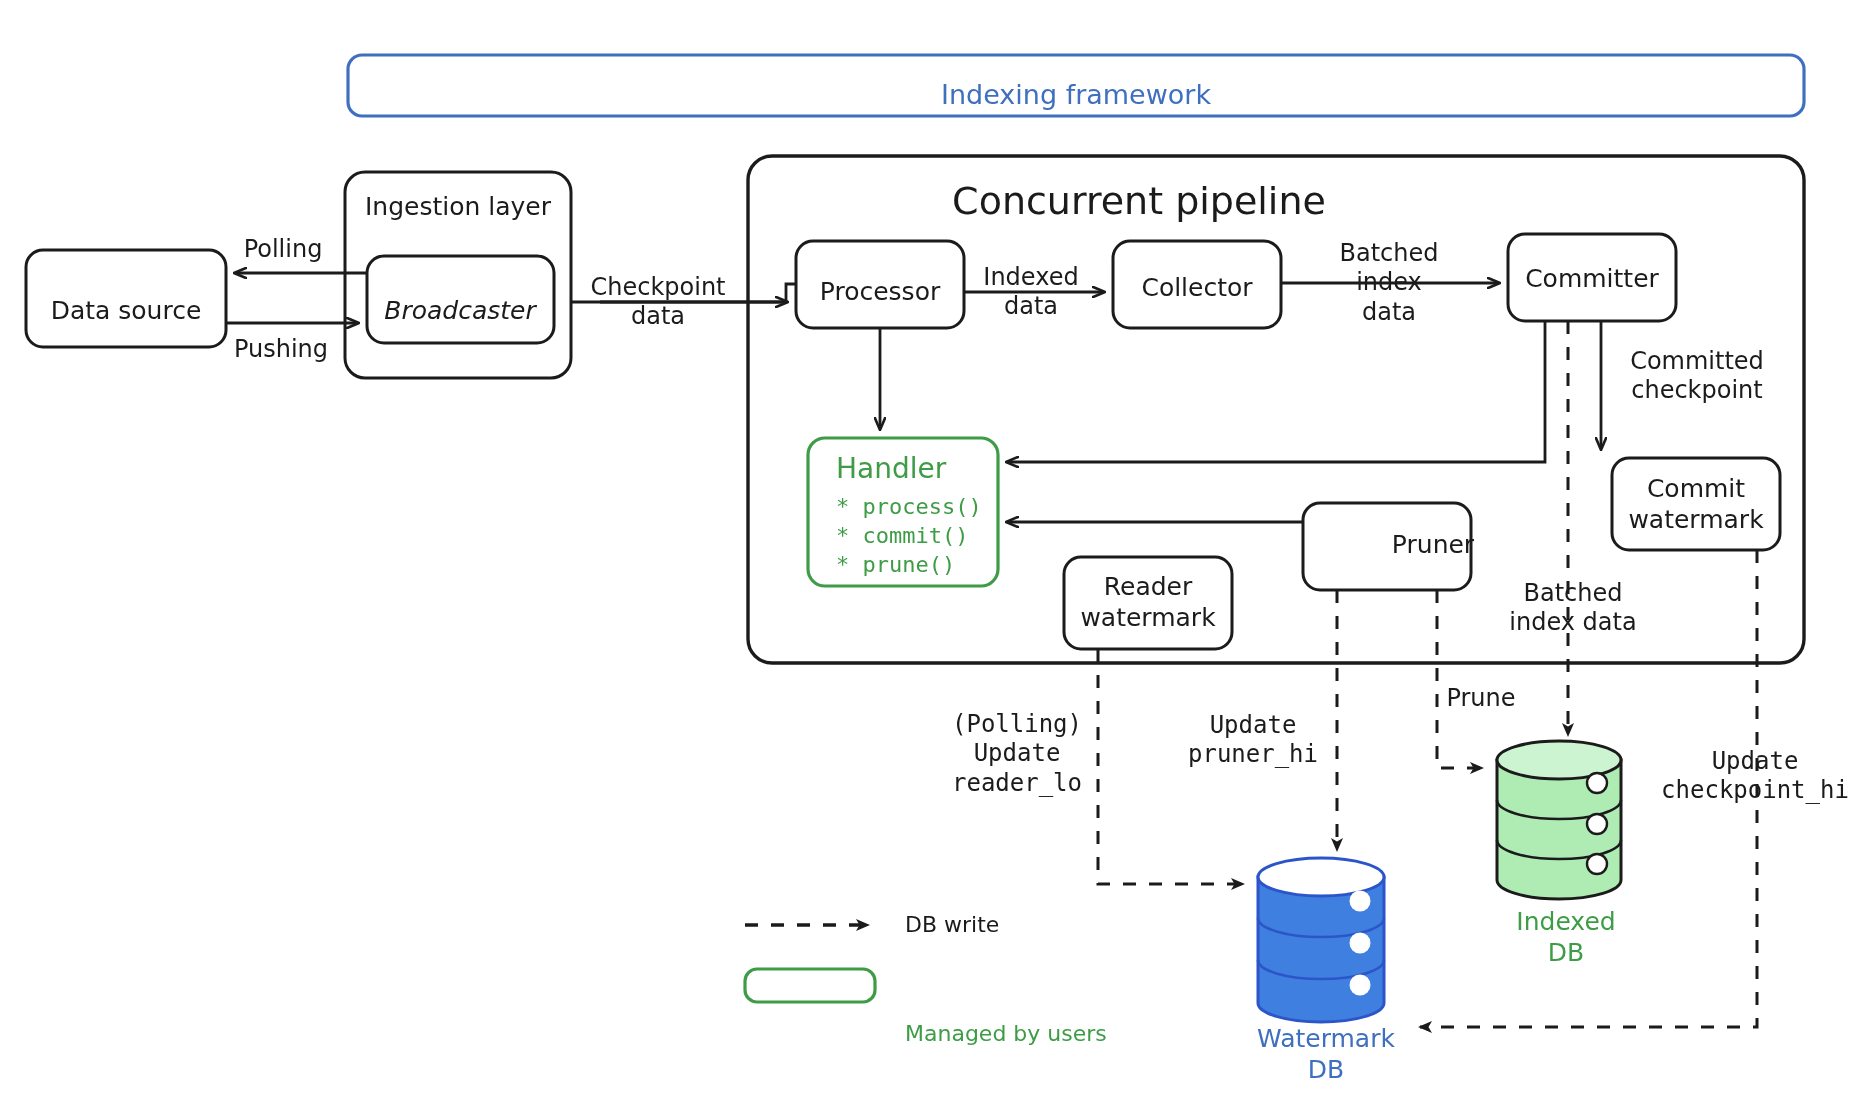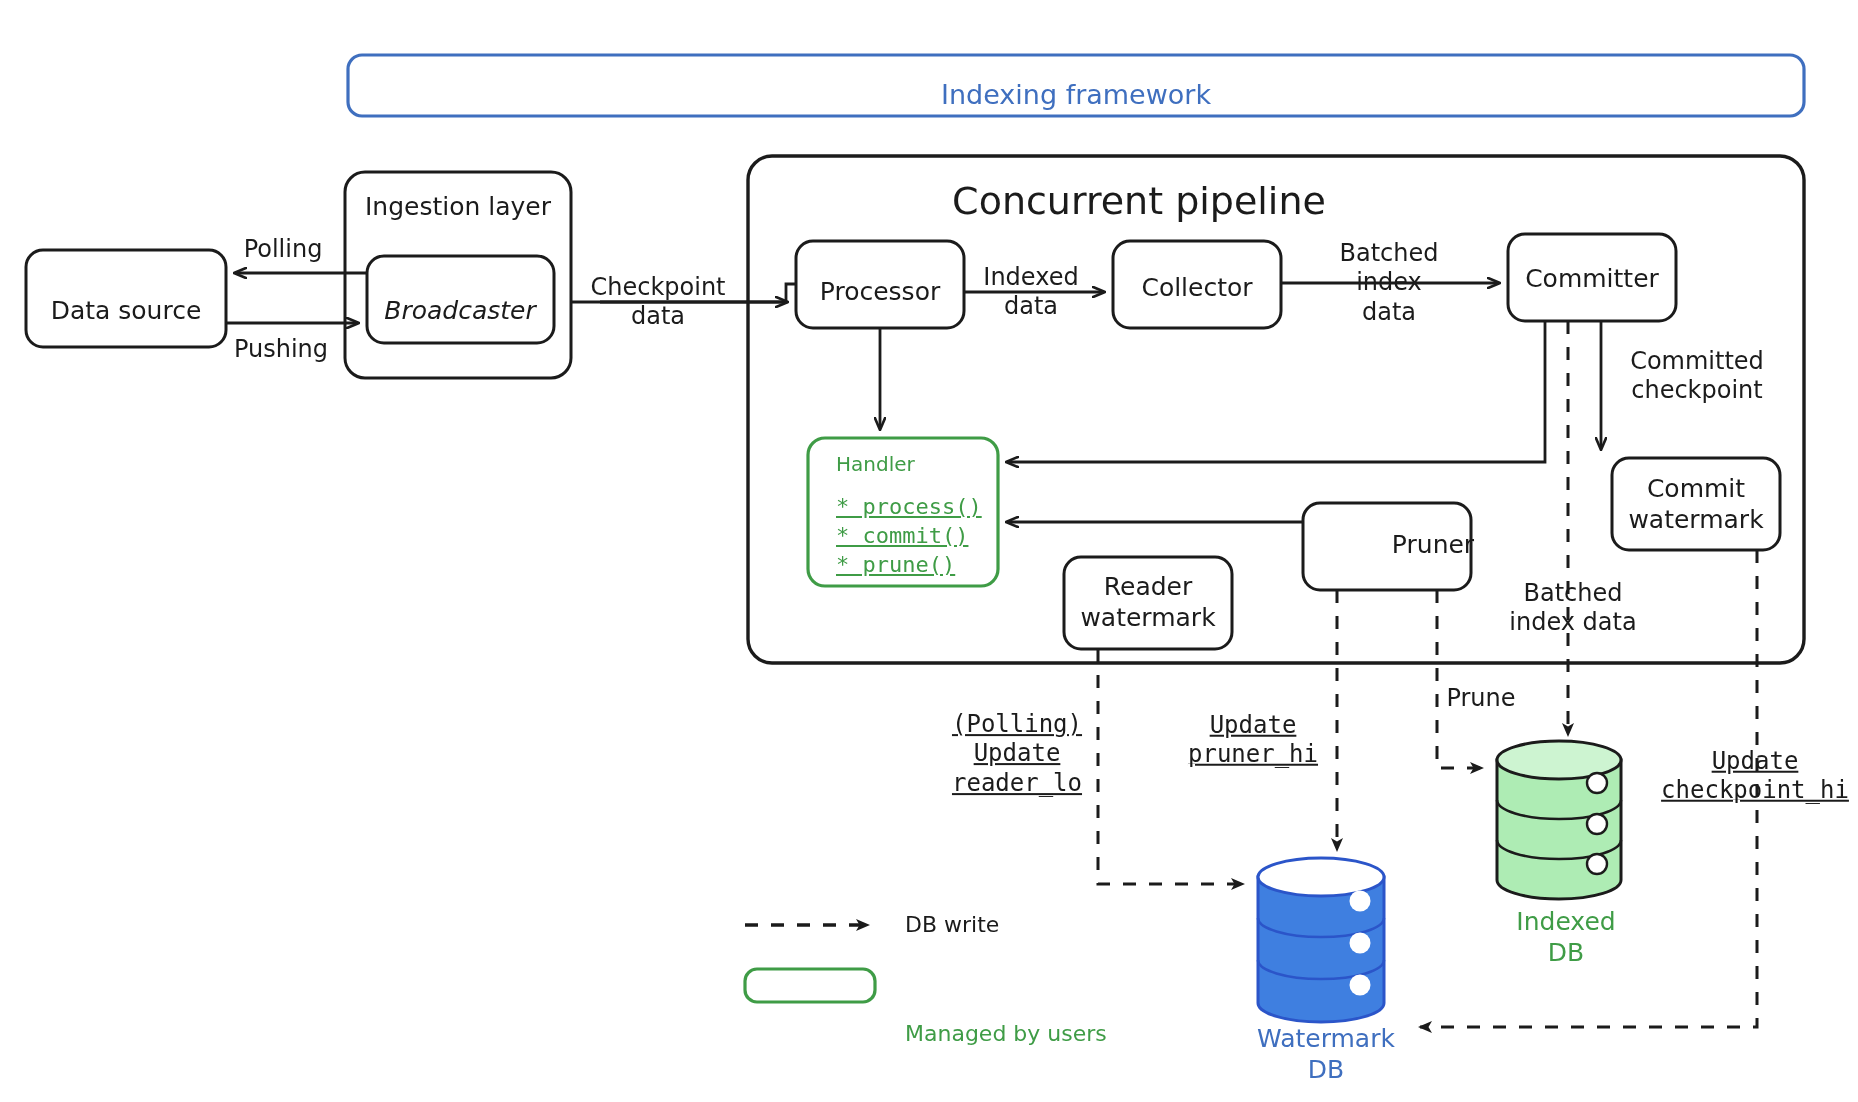--- a/index.html
+++ b/index.html
@@ -26,30 +26,29 @@
     position: absolute;
     font-family: "DejaVu Sans", sans-serif;
     color: #1b1b1b;
     text-align: center;
     line-height: 1.22;
     white-space: pre;
     pointer-events: none;
   }
   .mono {
     font-family: "DejaVu Sans Mono", monospace;
-    text-decoration: underline;
   }
   .green { color: #3f9c46; }
   .blue  { color: #3f6fbf; }
   .t-node { font-size: 25px; }
   .t-edge { font-size: 24px; }
   .t-group { font-size: 25px; }
   .t-title { font-size: 27px; }
   .t-big { font-size: 38px; margin-top: 12px; }
-  .t-handler { font-size: 20px; }
+  .t-handler { font-size: 28px; }
   .t-code { font-size: 22px; }
   .t-legend { font-size: 22px; }
   .t-db { font-size: 25px; }
   .ctr { transform: translate(-50%, -50%); }
 </style>
 </head>
 <body>
 
 <div id="stage">
 

